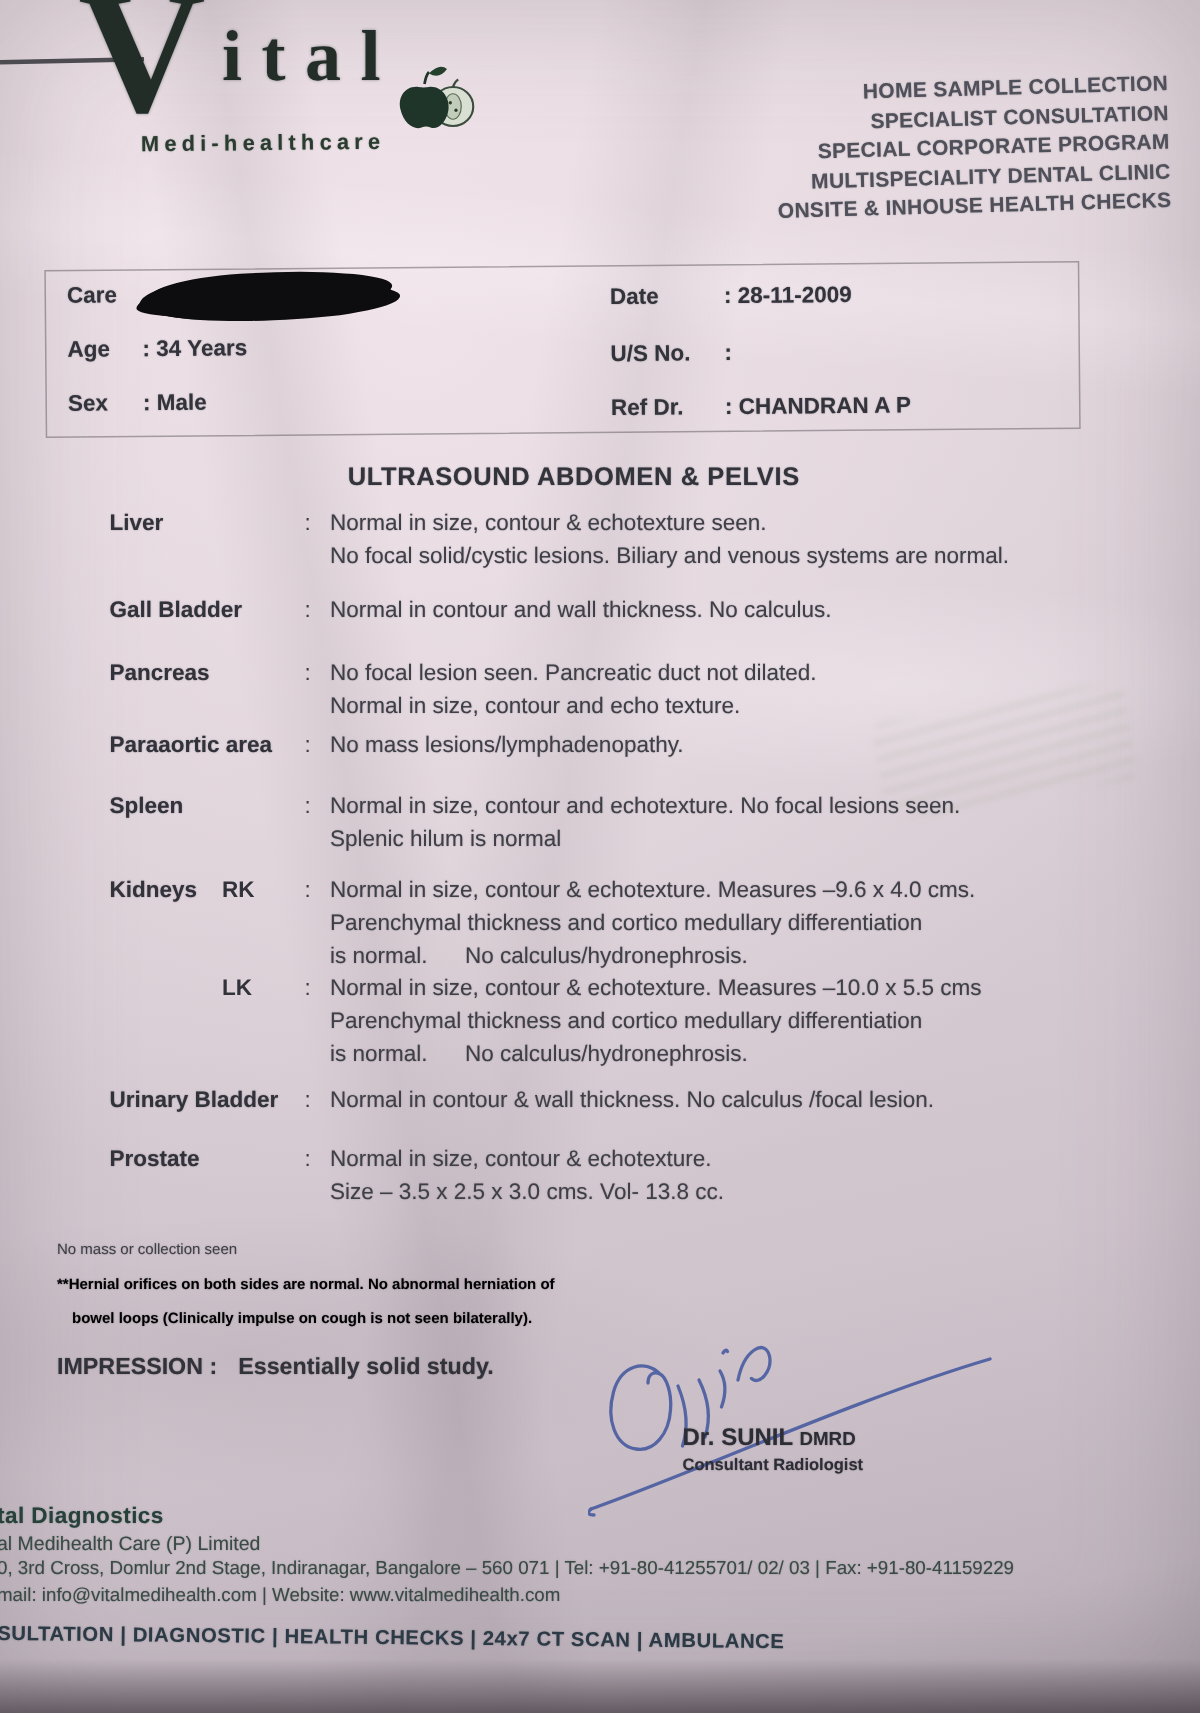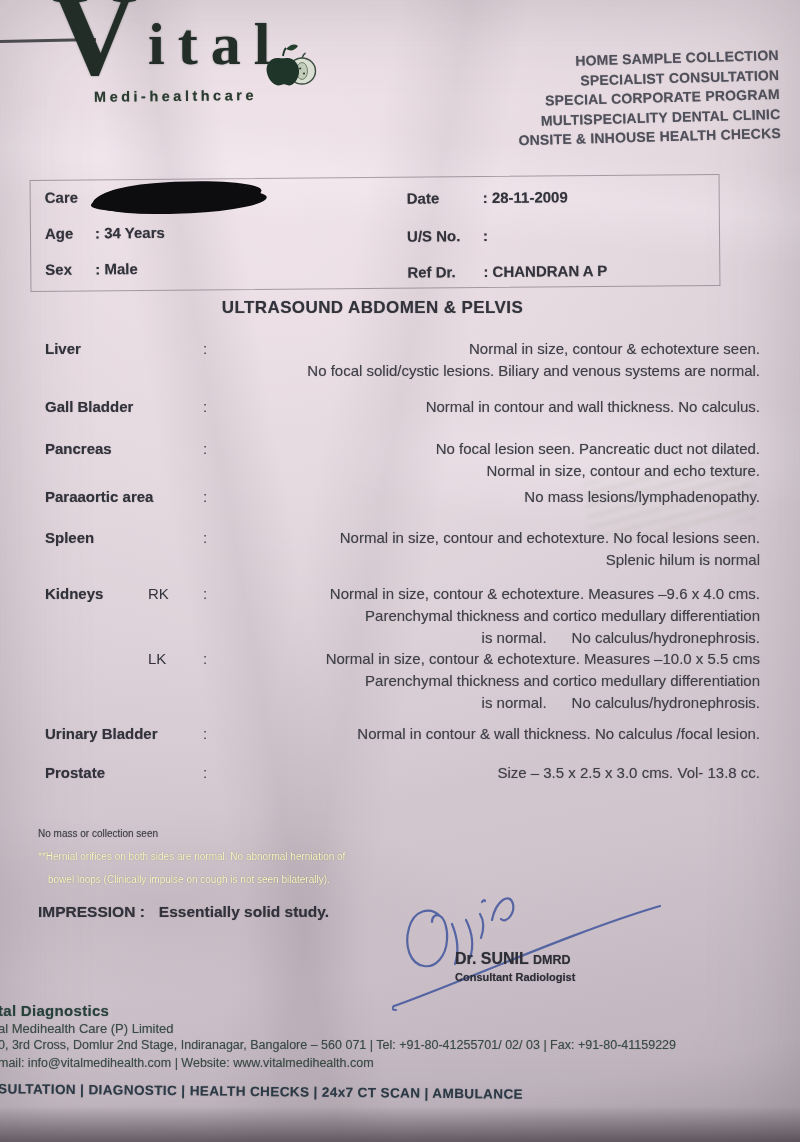--- a/index.html
+++ b/index.html
@@ -38,21 +38,21 @@
   
   .logo-line{position:absolute;left:0;top:39px;width:96px;height:2.5px;background:#4b4b50;transform:rotate(-1.2deg);}
   .logo-block{position:absolute;left:30px;top:0;width:300px;height:118px;}
   .logo-v{
     position:absolute;left:22px;top:-24px;
     font-family:"Liberation Serif",serif;font-weight:700;font-size:118px;line-height:1;
     color:#222d27;text-shadow:0 0 2px rgba(34,45,39,0.5);
   }
   .logo-ital{
     position:absolute;left:118px;top:14px;
-    font-family:"Liberation Serif",serif;font-weight:600;font-size:60px;line-height:1;
+    font-family:"Liberation Serif",serif;font-weight:600;font-size:48px;line-height:1;
     letter-spacing:13px;color:#232e28;text-shadow:0 0 2px rgba(34,45,39,0.45);
   }
   .apple-svg{position:absolute;left:232px;top:40px;}
   .logo-tagline{
     position:absolute;left:64px;top:88px;
     font-size:14.5px;font-weight:700;letter-spacing:3.5px;color:#2a3c30;
     text-shadow:0 0 1px rgba(42,60,48,0.5);transform:rotate(-0.6deg);
   }
   
   .services{
@@ -70,38 +70,38 @@
   }
   .patient-box span{position:absolute;white-space:nowrap;text-shadow:0 0 1px rgba(51,51,60,0.5);}
   .redaction{
     position:absolute;left:62px;top:3px;width:168px;height:30px;
     background:#0d0d10;transform:rotate(-2deg);
     border-radius:45% 55% 50% 50% / 60% 50% 55% 45%;
     box-shadow:9px 4px 0 -3px #0d0d10, -6px 2px 0 -4px #0d0d10, 3px -3px 0 -2px #0d0d10;
   }
   
   .report-title{
-    position:absolute;left:0;top:298px;width:745px;margin:0;text-align:center;
+    position:absolute;left:0;top:298px;width:745px;margin:10px;text-align:center;
     font-size:17px;font-weight:700;letter-spacing:0.4px;color:#33333c;
     text-shadow:0 0 1px rgba(51,51,60,0.55);
   }
   
   .frow{
     position:absolute;left:45px;width:715px;
     display:grid;grid-template-columns:103px 55px 17px 1fr;
     font-size:15px;line-height:22px;
   }
-  .frow .organ{font-weight:700;white-space:nowrap;color:#32323b;text-shadow:0 0 1px rgba(50,50,59,0.5);}
-  .frow .sub{font-weight:400;color:#32323b;}
+  .frow .organ{font-weight:700;white-space:nowrap;color:#32323b;text-shadow:0 0 1px rgba(50,50,59,0.5);margin-left:28px;}
+  .frow .sub{font-weight:700;color:#32323b;}
   .frow .colon{text-align:left;}
-  .fline{white-space:pre-wrap;text-shadow:0 0 1px rgba(63,63,71,0.45);text-align:right;}
+  .fline{white-space:pre-wrap;text-shadow:0 0 1px rgba(63,63,71,0.45);}
   
   .notes{position:absolute;left:38px;top:822px;width:650px;font-size:10px;line-height:23px;}
   .notes .n0{font-weight:400;text-shadow:0 0 1px rgba(63,63,71,0.45);}
-  .notes .n1,.notes .n2{font-weight:400;color:#fef9c3;text-shadow:0 0 1px rgba(51,51,60,0.5);}
+  .notes .n1,.notes .n2{font-weight:700;color:#000000;text-shadow:0 0 1px rgba(51,51,60,0.5);}
   .notes .n2{padding-left:10px;}
   .impression{position:absolute;left:38px;top:903px;font-size:15.5px;font-weight:700;color:#32323b;text-shadow:0 0 1px rgba(50,50,59,0.55);}
   .impression .imp-label{margin-right:14px;}
   
   .signature-svg{position:absolute;left:392px;top:884px;}
   .sig-name{position:absolute;left:455px;top:950px;font-size:16px;font-weight:700;color:#2d2d36;text-shadow:0 0 1px rgba(45,45,54,0.5);}
   .sig-degree{font-size:12.5px;}
   .sig-role{position:absolute;left:455px;top:971px;font-size:11px;font-weight:700;color:#2d2d36;text-shadow:0 0 1px rgba(45,45,54,0.5);}
   
   .f-company {position:absolute;left:-2px;top:1002px;font-size:15px;font-weight:700;color:#27413a;letter-spacing:0.3px;text-shadow:0 0 1px rgba(39,65,58,0.5);}
@@ -233,20 +233,21 @@
     <span class="colon">:</span>
     <span class="flines">
         <span class="fline" style="display:block">Normal in contour &amp; wall thickness. No calculus /focal lesion.</span>
       </span>
   </div>
   <div class="frow" style="top:762px">
     <span class="organ">Prostate</span>
     <span class="sub"></span>
     <span class="colon">:</span>
     <span class="flines">
+        <span class="fline" style="display:block">Normal in size, contour &amp; echotexture.</span>
         <span class="fline" style="display:block">Size – 3.5 x 2.5 x 3.0 cms. Vol- 13.8 cc.</span>
       </span>
   </div>
 
   <div class="notes">
     <div class="n0">No mass or collection seen</div>
     <div class="n1">**Hernial orifices on both sides are normal. No abnormal herniation of</div>
     <div class="n2">bowel loops (Clinically impulse on cough is not seen bilaterally).</div>
   </div>
 

